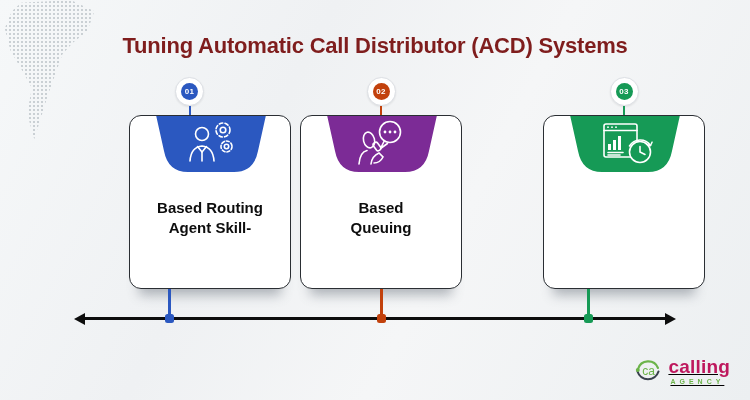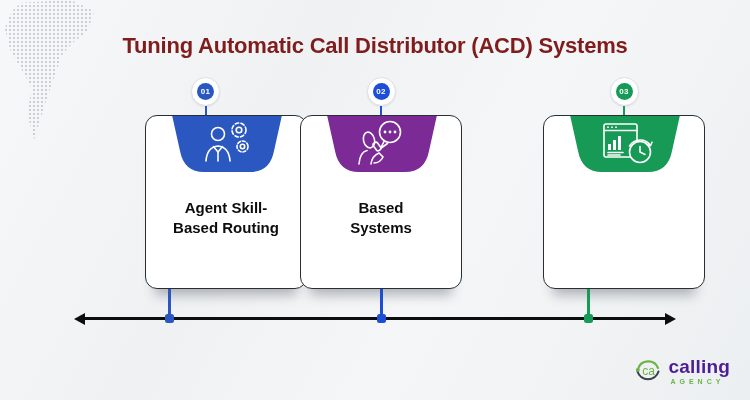--- a/index.html
+++ b/index.html
@@ -18,21 +18,21 @@
     opacity:.8;
     clip-path:polygon(18% 2%,60% 0%,80% 8%,74% 22%,62% 30%,53% 38%,47% 52%,41% 66%,35% 82%,29% 98%,23% 80%,27% 62%,19% 50%,9% 36%,4% 20%,10% 8%);
   }
   .title {
     position:absolute; top:33px; left:0; width:750px;
     text-align:center; font-size:22px; font-weight:bold;
     color:#7f1d1d; letter-spacing:-0.2px;
   }
   
   .step { position:absolute; top:77px; width:162px; }
-  .step-1 { left:104px;padding-left:41px; }
+  .step-1 { left:88px;padding-left:41px; }
   .step-2 { left:300px; }
   .step-3 { left:507px;margin-left:36px; }
   .badge {
     width:29px; height:29px; margin:0 auto; background:#fff;
     border:1px solid #dcdfe4; border-radius:50%;
     display:flex; align-items:center; justify-content:center;
     box-shadow:0 1px 2px rgba(0,0,0,.08);
   }
   .badge-num {
     width:17px; height:17px; border-radius:50%;
@@ -49,37 +49,37 @@
   .bucket { position:absolute; top:-1px; left:0; width:162px; height:58px; }
   .bucket svg.shape { position:absolute; top:0; left:0; }
   .bucket svg.glyph { position:absolute; top:4px; left:55px; }
   .card-label {
     position:absolute; top:82px; left:0; width:100%;
     text-align:center; font-size:15px; font-weight:bold;
     color:#0d0d0d; line-height:20px;
   }
   
   .c-blue   { background:#2b58c0; }
-  .c-purple { background:#1d4ed8; }
+  .c-purple { background:#c2410c; }
   .c-green  { background:#169a56; }
   .f-blue   { fill:#2b58c0; }
   .f-purple { fill:#7c2b96; }
   .f-green  { fill:#169a56; }
   
   .tl-line { position:absolute; top:317px; left:84px; width:582px; height:3px; background:#0d0d0d; }
   .tl-arrow { position:absolute; top:312.5px; width:0; height:0;
     border-top:6px solid transparent; border-bottom:6px solid transparent; }
   .tl-arrow-left  { left:74px;  border-right:11px solid #0d0d0d; }
   .tl-arrow-right { left:665px; border-left:11px solid #0d0d0d; }
   .tl-dot { position:absolute; top:314px; width:9px; height:9px; border-radius:2.5px; }
   .tl-stem { position:absolute; top:289px; height:28px; width:2.5px; }
   
-  .logo { position:absolute; right:20px; bottom:14px; display:flex; align-items:center; gap:5px; }
+  .logo { position:absolute; right:20px; bottom:14px; display:flex; align-items:center; gap:5px;text-decoration:underline; }
   .logo-text { display:flex; flex-direction:column; line-height:1; }
-  .logo-name { font-size:19px; color:#4c1d95; font-weight:bold; letter-spacing:.2px; }
+  .logo-name { font-size:19px; color:#be185d; font-weight:bold; letter-spacing:.2px; }
   .logo-sub  { font-size:7px; color:#6cb44a; font-weight:bold; letter-spacing:4px; margin-top:2px; padding-left:2px; }
 </style>
 </head>
 <body>
 
 <div class="world-map"></div>
 
 <h1 class="title">Tuning Automatic Call Distributor (ACD) Systems</h1>
 
 <div class="step step-1">
@@ -97,22 +97,22 @@
         <path d="M5,42 Q6,28 17,27 Q28,28 29,42"></path>
         <path d="M12.5,27.5 L17,33 L21.5,27.5"></path>
         <line x1="17" y1="33" x2="17" y2="42"></line>
         <circle cx="38" cy="11" r="7" stroke-dasharray="3.5 2.3"></circle>
         <circle cx="38" cy="11" r="2.8"></circle>
         <circle cx="41.5" cy="27.5" r="5.5" stroke-dasharray="3 2"></circle>
         <circle cx="41.5" cy="27.5" r="2.2"></circle>
       </svg>
     </div>
     <div class="card-label">
+      <div>Based Routing</div>
       <div>Agent Skill-</div>
-      <div>Based Routing</div>
     </div>
   </div>
 </div>
 
 <div class="step step-2">
   <div class="badge">
     <div class="badge-num c-purple">02</div>
   </div>
   <div class="badge-stem c-purple"></div>
   <div class="card">
@@ -127,21 +127,21 @@
         <circle cx="39" cy="13" r="1.4" fill="#fff" stroke="none"></circle>
         <path d="M28,22.5 L24.5,29.5 L31.5,24.5"></path>
         <ellipse cx="13" cy="21" rx="5.5" ry="8" transform="rotate(-14 13 21)"></ellipse>
         <rect x="18.5" y="23" width="5" height="9" rx="2" transform="rotate(-36 21 27.5)"></rect>
         <path d="M3,45 Q4,33 11,31.5"></path>
         <path d="M15,45 Q16,37 23,34 L27,38 Q24,44 18,44"></path>
       </svg>
     </div>
     <div class="card-label">
       <div>Based</div>
-      <div>Systems</div>
+      <div>Queuing</div>
     </div>
   </div>
 </div>
 
 <div class="step step-3">
   <div class="badge">
     <div class="badge-num c-green">03</div>
   </div>
   <div class="badge-stem c-green"></div>
   <div class="card">

